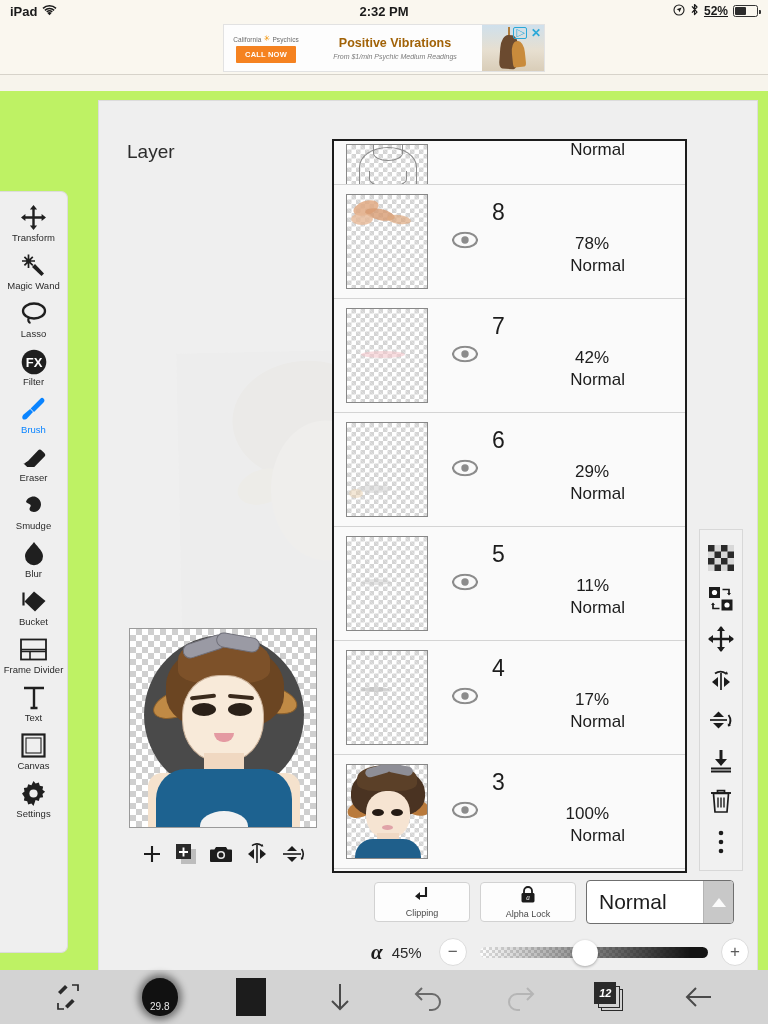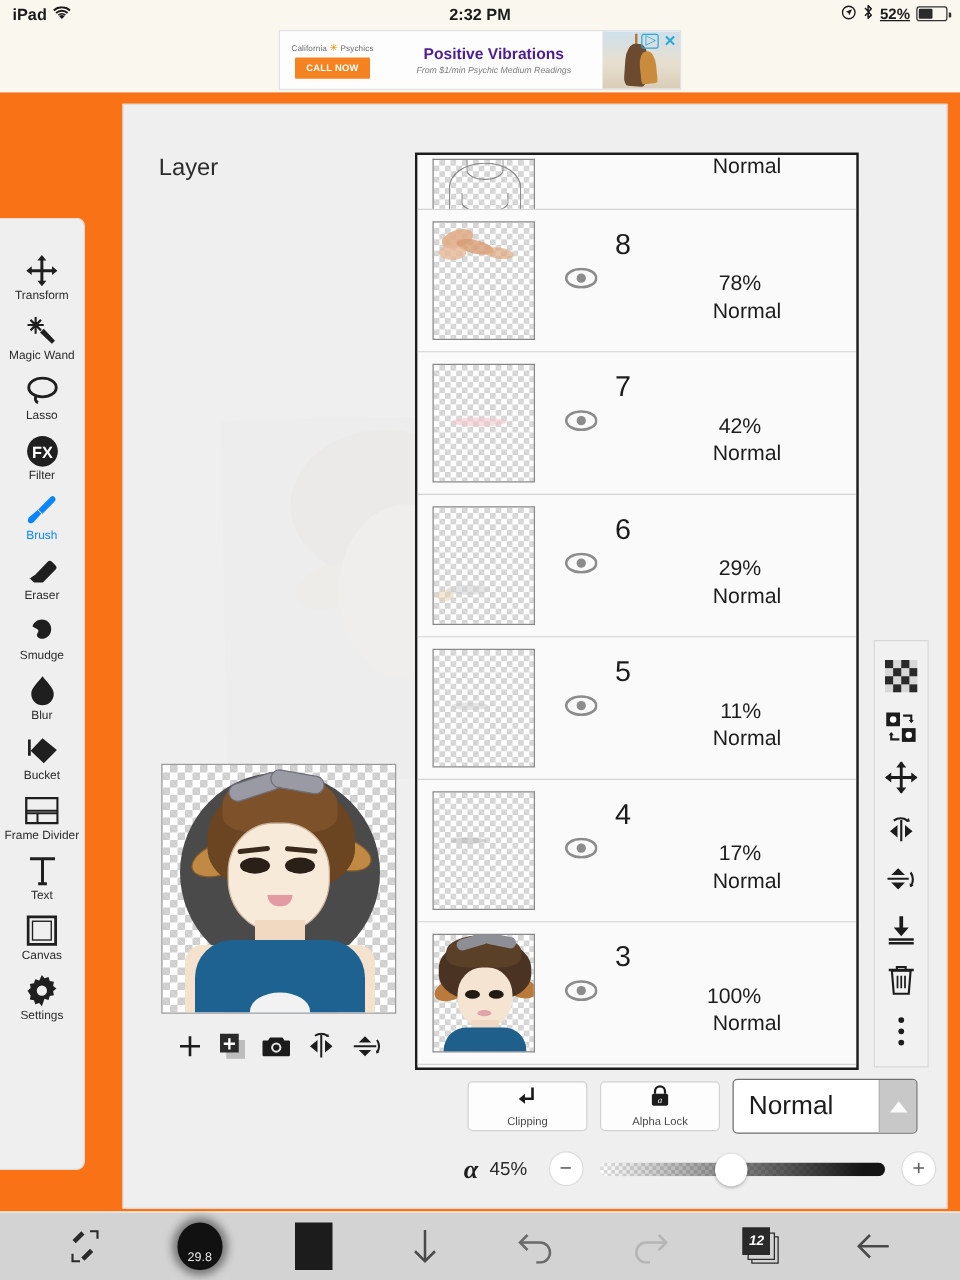--- a/index.html
+++ b/index.html
@@ -45,42 +45,42 @@
     width: 84px; display: flex; flex-direction: column; align-items: center;
     justify-content: center; gap: 3px; padding-top: 2px;
   }
   .ad-brand { font-size: 6.5px; color: #6a6a6a; display: flex; align-items: center; gap: 2px; letter-spacing: .1px; }
   .ad-sun { color: #f29100; font-size: 8px; line-height: 1; }
   .ad-cta {
     background: #f58220; color: #fff; font-size: 7.5px; font-weight: bold;
     padding: 4px 9px; border-radius: 1px; letter-spacing: .2px;
   }
   .ad-mid { flex: 1; display: flex; flex-direction: column; align-items: center; justify-content: center; gap: 3px; }
-  .ad-title { font-size: 12.5px; color: #4c1d95; font-weight: bold; }
+  .ad-title { font-size: 12.5px; color: #a16207; font-weight: bold; }
   .ad-sub { font-size: 7px; color: #7b7b7b; font-style: italic; }
   .ad-art {
     width: 62px; position: relative;
     background: linear-gradient(180deg,#cfe0ec 0%,#e7dfd0 55%,#d9cdb8 100%);
   }
   .ad-fig { position: absolute; left: 18px; bottom: 2px; width: 18px; height: 34px;
             background: #6b4a2f; border-radius: 40% 40% 20% 20%; transform: rotate(4deg); }
   .ad-fig2 { position: absolute; left: 30px; bottom: 4px; width: 13px; height: 26px;
              background: #c98b3c; border-radius: 45% 45% 15% 15%; transform: rotate(-6deg); }
   .ad-pole { position: absolute; left: 26px; top: 2px; width: 2px; height: 20px; background: #b07c3a; }
   .ad-ctrls { position: absolute; top: 2px; right: 3px; display: flex; align-items: center; gap: 4px; }
   .ad-play { color: #2aa8d8; font-size: 11px; border: 1.2px solid #2aa8d8; border-radius: 2px;
              line-height: 9px; padding: 0 1px 1px 2px; }
   .ad-x { color: #2aa8d8; font-size: 12px; font-weight: bold; line-height: 1; }
 
   .hairline { position: absolute; top: 74px; left: 0; width: 768px; height: 1px; background: #d7d3ca; }
 
   
   .app {
-    position: absolute; top: 74px; left: 0; width: 768px; height: 895px;
-    background: #f97316;
+    position: absolute; top: 91px; left: 0; width: 768px; height: 895px;
+    background: #bef264;
   }
   .workspace {
     position: absolute; left: 98px; top: 9px; width: 660px; height: 884px;
     background: #efefef; border: 1px solid #dcdcdc;
   }
 
   
   .bg-art {
     position: absolute; left: 80px; top: 250px; width: 235px; height: 290px;
     opacity: .17; transform: rotate(-1.2deg); overflow: hidden;
@@ -91,21 +91,21 @@
   .bg-face { left: 92px; top: 70px; width: 110px; height: 140px; background: #efeae0; }
   .bg-ear-l { left: 58px; top: 118px; width: 52px; height: 34px; background: #e7dfc9; transform: rotate(-18deg); }
   .bg-ear-r { left: 182px; top: 112px; width: 52px; height: 34px; background: #e7dfc9; transform: rotate(16deg); }
   .bg-body { left: 70px; top: 205px; width: 160px; height: 95px; background: #dfe7ef; border-radius: 40% 40% 0 0; }
 
   
   .toolrail {
     position: absolute; left: 0; top: 100px; width: 68px; height: 762px;
     background: #efefef; border: 1px solid #dcdcdc; border-left: none;
     border-radius: 0 7px 7px 0; display: flex; flex-direction: column;
-    align-items: center; padding-top: 24px; z-index: 4;
+    align-items: center; padding-top: 8px; z-index: 4;
   }
   .tool { width: 68px; display: flex; flex-direction: column; align-items: center;
           padding: 4px 0 5px; cursor: pointer; }
   .tool .ico { height: 27px; display: flex; align-items: center; justify-content: center;
                color: #1f1f1f; }
   .tool .lbl { font-size: 9.5px; color: #2a2a2a; margin-top: 1px; white-space: nowrap; }
   .tool.active .ico { color: #0a84ff; }
   .tool.active .lbl { color: #0a84ff; }
 
   

